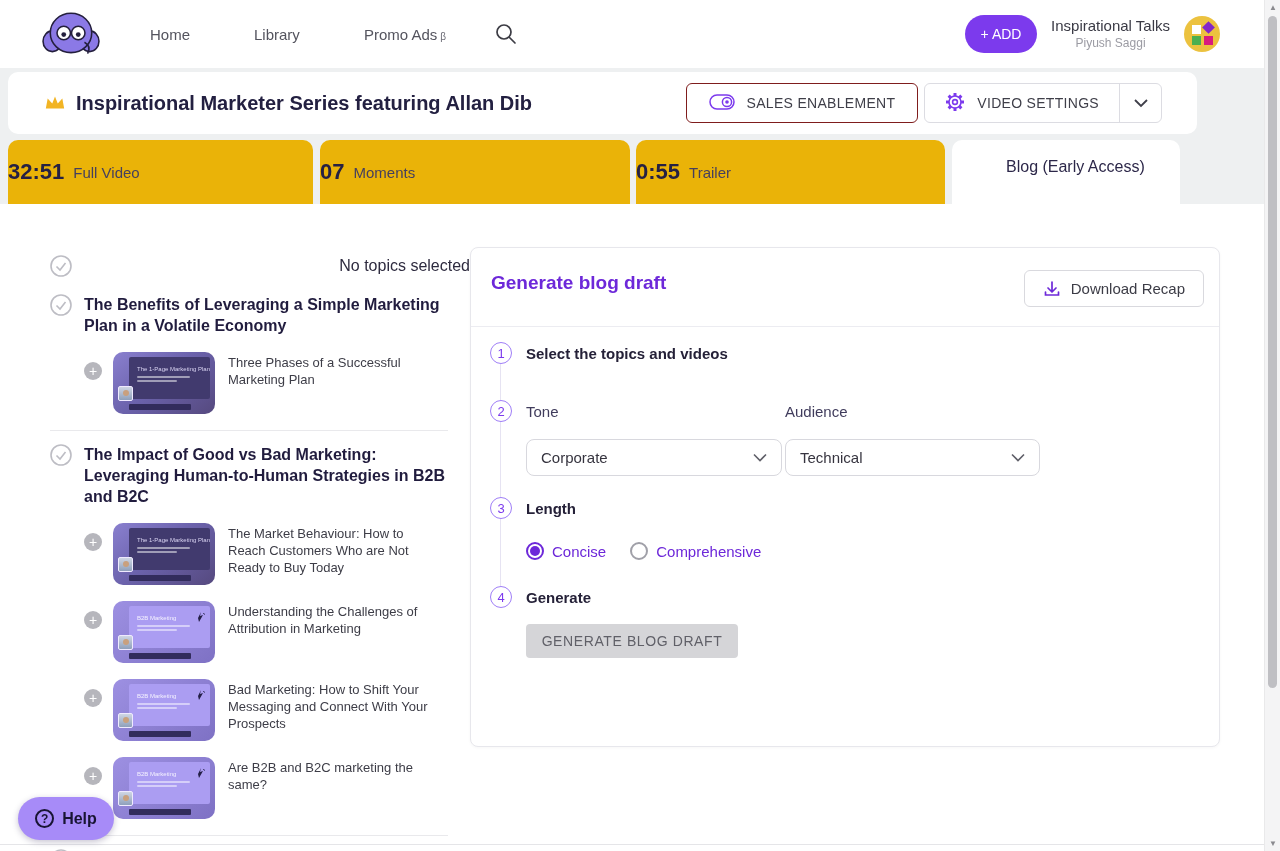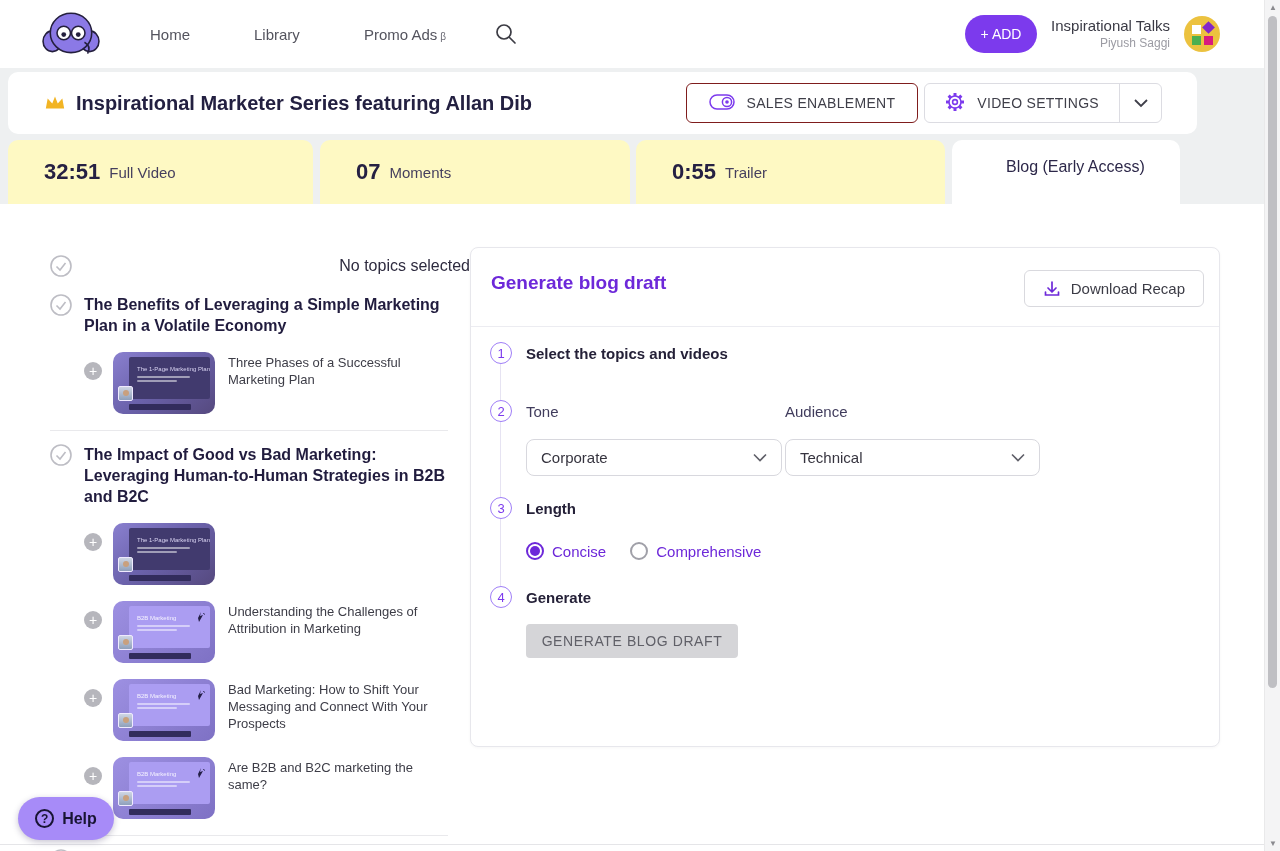--- a/index.html
+++ b/index.html
@@ -22,21 +22,21 @@
   .beta { font-size:10px; margin-left:3px; color:#6b6b75; }
   .search-btn { margin-left:48px; background:none; border:none; cursor:pointer; width:24px; height:24px; }
   .nav-right { margin-left:auto; margin-right:44px; display:flex; align-items:center; gap:14px; }
   .add-btn {
     width:72px; height:38px; border:none; border-radius:19px;
     background:#7c3aed; color:#fff; font-size:14px; cursor:pointer;
     font-family:"Liberation Sans", sans-serif;
   }
   .ws { text-align:right; line-height:1.25; }
   .ws-name { font-size:15px; color:#3a3a45; cursor:pointer; }
-  .ws-user { font-size:12px; color:#9b9ba3; }
+  .ws-user { font-size:12px; color:#9b9ba3;text-align:center; }
   .avatar {
     width:36px; height:36px; border-radius:50%; background:#ecc23f;
     position:relative; cursor:pointer; overflow:hidden; flex:0 0 36px;
   }
   .avatar .sq { position:absolute; width:9px; height:9px; }
   .avatar .sq.white   { left:8px;  top:9px;  background:#ffffff; }
   .avatar .sq.purple  { left:20px; top:7px;  background:#8326c9; transform:rotate(45deg); }
   .avatar .sq.green   { left:8px;  top:20px; background:#4caf50; }
   .avatar .sq.magenta { left:20px; top:20px; background:#d81b7f; }
 
@@ -55,23 +55,23 @@
     font-size:14px; color:#3f3f49; letter-spacing:.3px; cursor:pointer;
     font-family:"Liberation Sans", sans-serif;
   }
   .btn-split { display:flex; border:1px solid #dcdce2; border-radius:6px; background:#fff; height:40px; }
   .btn-split .main { display:flex; align-items:center; gap:12px; padding:0 20px; font-size:14px; color:#3f3f49; letter-spacing:.3px; cursor:pointer; }
   .btn-split .chev { border-left:1px solid #dcdce2; width:42px; display:flex; align-items:center; justify-content:center; cursor:pointer; }
 
   
   .tabbar { position:absolute; top:140px; left:0; width:1264px; height:64px; }
   .tab {
-    position:absolute; top:0; height:64px; background:#fef9c3;
+    position:absolute; top:0; height:64px; background:#eab308;
     border-radius:10px 10px 0 0; display:flex; align-items:center;
-    padding-left:36px; cursor:pointer;
+    cursor:pointer;
   }
   .tab .val { font-size:22px; font-weight:700; color:#262143; margin-right:9px; }
   .tab .lab { font-size:15px; color:#453f5e; }
   .tab.t1 { left:8px;   width:305px; }
   .tab.t2 { left:320px; width:310px; }
   .tab.t3 { left:636px; width:309px; }
   .tab.t4 {
     left:952px; width:228px; background:#ffffff; align-items:flex-start;
     padding-top:18px; padding-left:54px;
   }
@@ -345,20 +345,21 @@
             <button class="plus-btn">+</button>
             <div class="thumb dark">
               <div class="t-slide">
                 <div class="t-title">The 1-Page Marketing Plan</div>
                 <div class="t-sub"></div>
                 <div class="t-sub short"></div>
               </div>
               <div class="t-person"></div>
               <div class="t-banner"></div>
             </div>
+            <div class="vid-label">The Market Behaviour: How to Reach Customers Who are Not Ready to Buy Today</div>
           </div>
           <div class="video-row">
             <button class="plus-btn">+</button>
             <div class="thumb light">
               <div class="t-slide">
                 <div class="t-title">B2B Marketing</div>
                 <div class="t-sub"></div>
                 <div class="t-sub short"></div>
                 <span class="t-spark"><svg viewBox="0 0 12 12" width="12" height="12">
                     <path d="M4 7 L7 1 L6 5 L9 4 L5 11 Z" fill="#241f47"></path>

